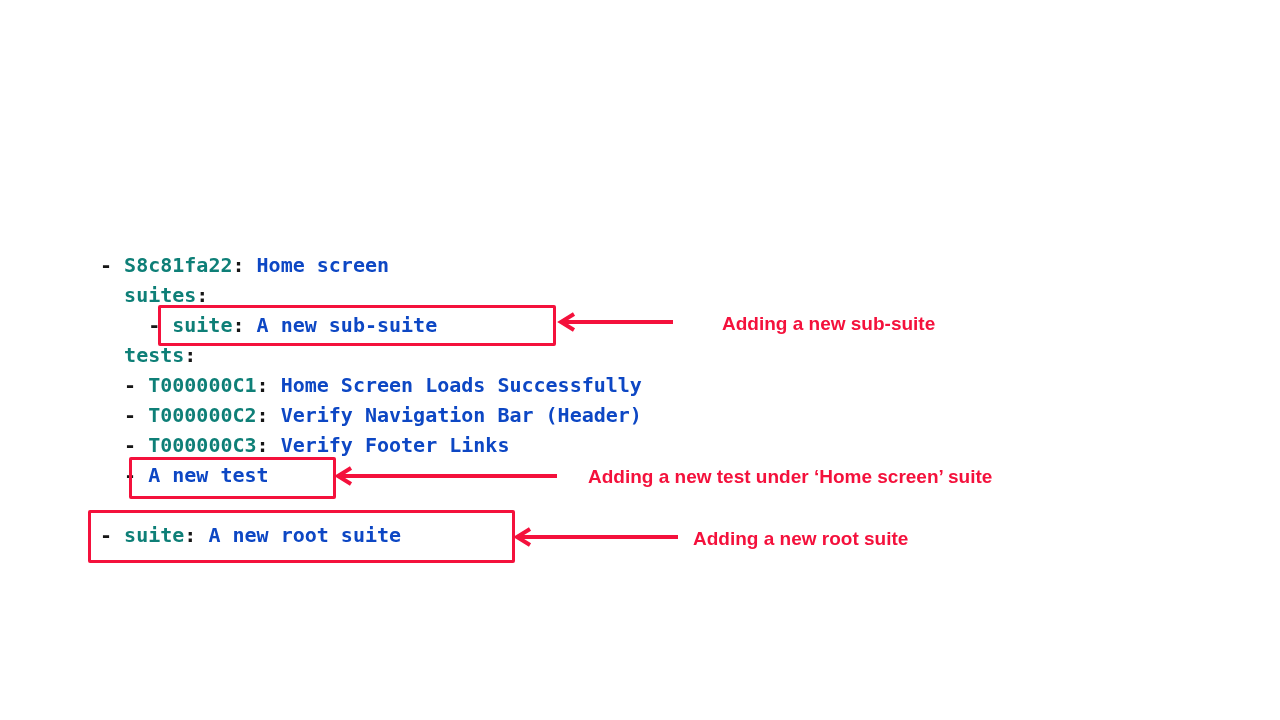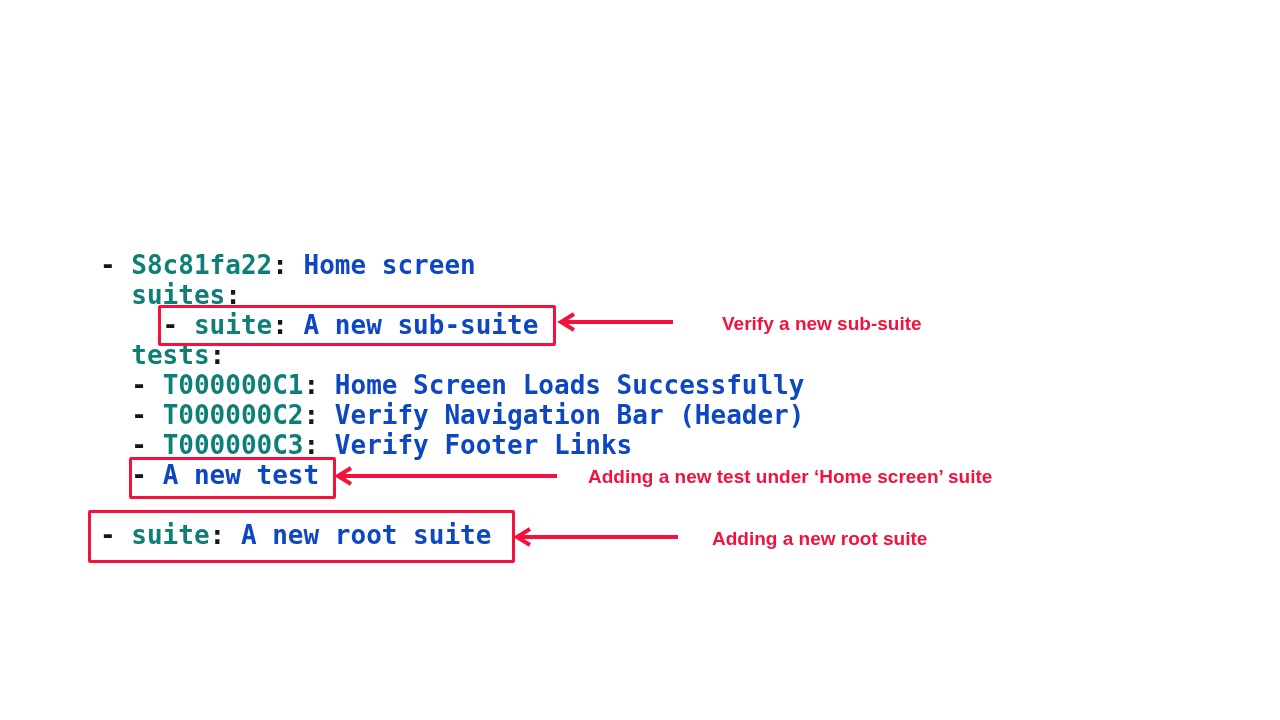--- a/index.html
+++ b/index.html
@@ -14,21 +14,21 @@
     height: 720px;
     overflow: hidden;
     background: var(--c-background, #ffffff);
   }
   
   .code {
     position: absolute;
     left: 100px;
     top: 250px;
     font-family: "DejaVu Sans Mono", monospace;
-    font-size: 26px;
+    font-size: 20px;
     line-height: 30px;
     font-weight: bold;
     white-space: pre;
   }
   .code .line { height: 30px; }
   .seg.key   { color: var(--c-key,   #0e7f77); }
   .seg.value { color: var(--c-value, #0d47c4); }
   .seg.punct { color: var(--c-punct, #161616); }
   
   .hbox {
@@ -57,21 +57,21 @@
     position: absolute;
     color: var(--c-annotation, #f4113c);
     font-weight: bold;
     font-size: 19px;
     line-height: 21px;
     white-space: nowrap;
     letter-spacing: 0px;
   }
   .note-subsuite   { left: 722px; top: 313px; }
   .note-newtest    { left: 580px; top: 466px; margin-left: 8px; }
-  .note-rootsuite  { left: 693px; top: 528px; margin-left: 19px; }
+  .note-rootsuite  { left: 693px; top: 528px; }
 </style>
 </head>
 <body>
 
 <div class="canvas">
 
   <div class="code"><div class="line"><span class="seg punct">- </span><span class="seg key">S8c81fa22</span><span class="seg punct">: </span><span class="seg value">Home screen</span></div><div class="line"><span class="seg punct">  </span><span class="seg key">suites</span><span class="seg punct">:</span></div><div class="line"><span class="seg punct">    - </span><span class="seg key">suite</span><span class="seg punct">: </span><span class="seg value">A new sub-suite</span></div><div class="line"><span class="seg punct">  </span><span class="seg key">tests</span><span class="seg punct">:</span></div><div class="line"><span class="seg punct">  - </span><span class="seg key">T000000C1</span><span class="seg punct">: </span><span class="seg value">Home Screen Loads Successfully</span></div><div class="line"><span class="seg punct">  - </span><span class="seg key">T000000C2</span><span class="seg punct">: </span><span class="seg value">Verify Navigation Bar (Header)</span></div><div class="line"><span class="seg punct">  - </span><span class="seg key">T000000C3</span><span class="seg punct">: </span><span class="seg value">Verify Footer Links</span></div><div class="line"><span class="seg punct">  - </span><span class="seg value">A new test</span></div><div class="line"> </div><div class="line"><span class="seg punct">- </span><span class="seg key">suite</span><span class="seg punct">: </span><span class="seg value">A new root suite</span></div></div>
 
   <div class="hbox box-subsuite"></div>
   <div class="hbox box-newtest"></div>
@@ -83,17 +83,17 @@
   </svg>
   <svg class="arrow arrow-newtest" width="226" height="22" viewBox="0 0 226 22">
     <line x1="6" y1="11" x2="224" y2="11"></line>
     <polyline points="18,3 5,11 18,19"></polyline>
   </svg>
   <svg class="arrow arrow-rootsuite" width="168" height="22" viewBox="0 0 168 22">
     <line x1="6" y1="11" x2="166" y2="11"></line>
     <polyline points="18,3 5,11 18,19"></polyline>
   </svg>
 
-  <div class="note note-subsuite">Verify a new sub-suite</div>
+  <div class="note note-subsuite">Adding a new sub-suite</div>
   <div class="note note-newtest">Adding a new test under ‘Home screen’ suite</div>
   <div class="note note-rootsuite">Adding a new root suite</div>
 
 </div>
 
 </body></html>

